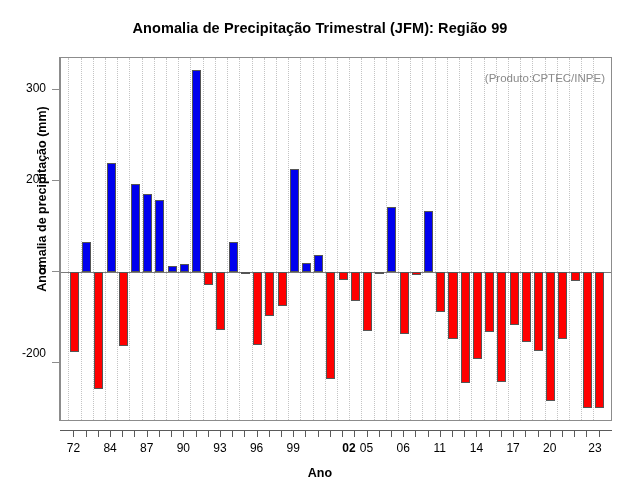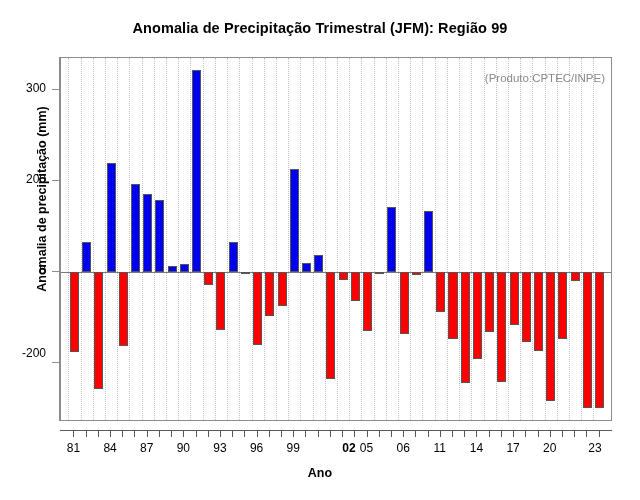--- a/index.html
+++ b/index.html
@@ -271,21 +271,21 @@
         <div class="bar" title="22: -20" style="left: 509.623px; top: 213.85px; width: 9.03717px; height: 9.1px; background: rgb(255, 0, 0); border-color: rgb(85, 85, 85);"></div>
         <div class="bar" title="23: -299" style="left: 521.835px; top: 213.85px; width: 9.03717px; height: 136.045px; background: rgb(255, 0, 0); border-color: rgb(85, 85, 85);"></div>
         <div class="bar" title="24: -299" style="left: 534.048px; top: 213.85px; width: 9.03717px; height: 136.045px; background: rgb(255, 0, 0); border-color: rgb(85, 85, 85);"></div>
       </div>
     <div class="credit">(Produto:CPTEC/INPE)</div>
   </div>
 
   <div class="xaxis-line"></div>
   <div id="xticks">
       <div class="xtick" style="left: 73.4336px;"></div>
-      <div class="xtick-label" style="left: 73.4336px;">81</div>
+      <div class="xtick-label" style="left: 73.4336px;">72</div>
       <div class="xtick" style="left: 85.646px;"></div>
       <div class="xtick" style="left: 97.8584px;"></div>
       <div class="xtick" style="left: 110.071px;"></div>
       <div class="xtick-label" style="left: 110.071px;">84</div>
       <div class="xtick" style="left: 122.283px;"></div>
       <div class="xtick" style="left: 134.496px;"></div>
       <div class="xtick" style="left: 146.708px;"></div>
       <div class="xtick-label" style="left: 146.708px;">87</div>
       <div class="xtick" style="left: 158.92px;"></div>
       <div class="xtick" style="left: 171.133px;"></div>

